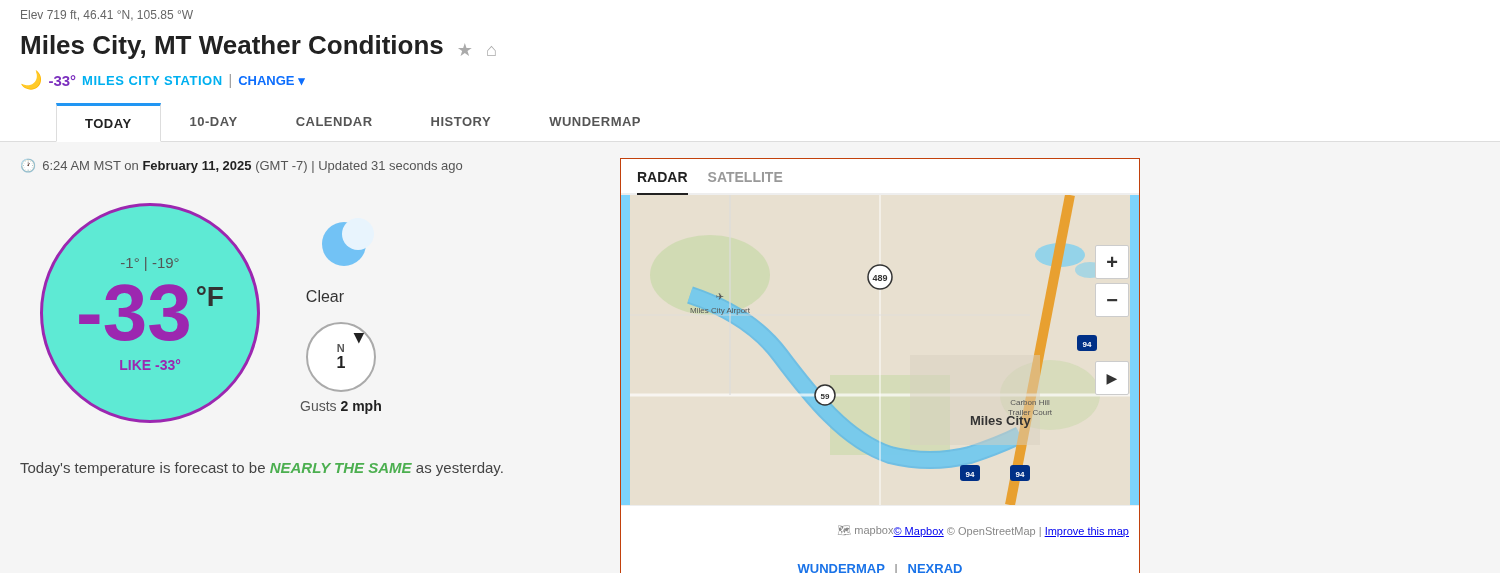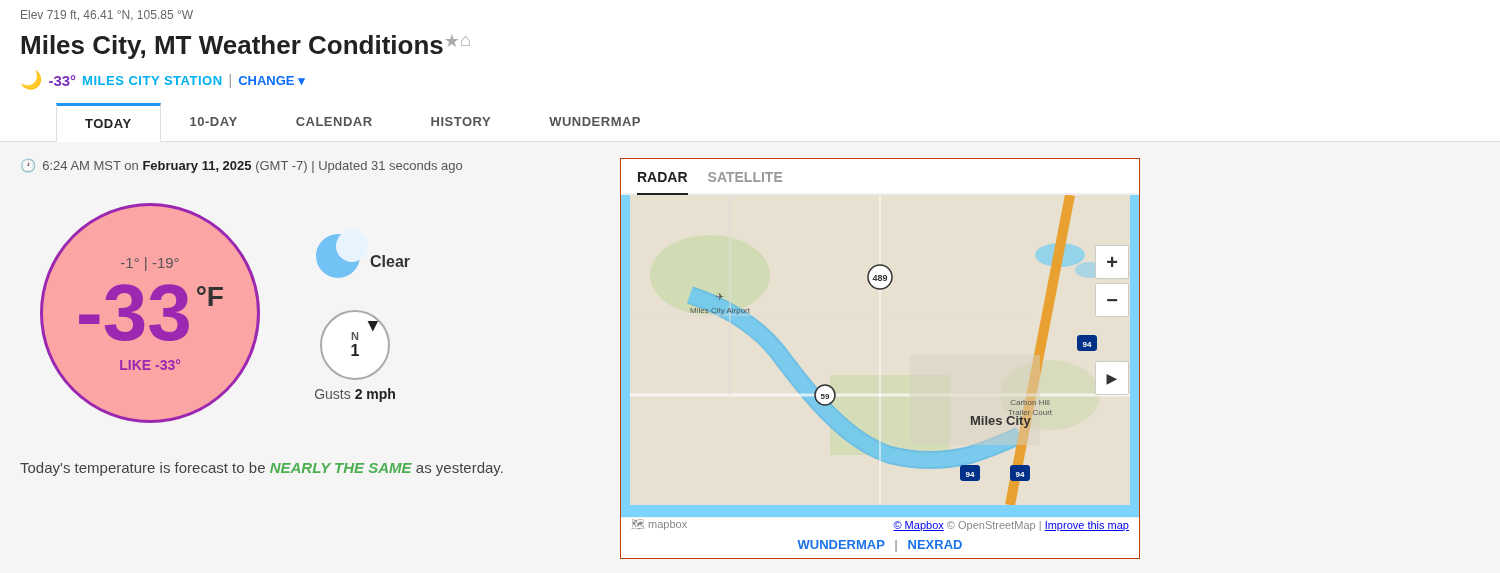--- a/index.html
+++ b/index.html
@@ -14,22 +14,22 @@
       padding: 8px 4px 0 20px;
       border-bottom: 1px solid #ddd;
     }
     .elev-line {
       font-size: 12px;
       color: #666;
       padding-bottom: 4px;
     }
     .city-title-row {
       display: flex;
-      align-items: flex-start;
-      gap: 0;
+      align-items: flex-end;
+      gap: 13px;
       padding: 4px 0;
     }
     .city-title {
       font-size: 26px;
       font-weight: bold;
       color: #222;
     }
     .star-icon, .home-icon {
       font-size: 18px;
       color: #aaa;
@@ -124,21 +124,21 @@
     }
     .temp-circle {
       width: 220px;
       height: 220px;
       border-radius: 50%;
       border: 3px solid #9c27b0;
       display: flex;
       flex-direction: column;
       align-items: center;
       justify-content: center;
-      background: #fca5a5;
+      background: #5eead4;
       flex-shrink: 0;
     }
     .temp-range {
       font-size: 15px;
       color: #555;
       margin-bottom: 2px;
     }
     .temp-range span {
       color: #555;
     }
@@ -167,22 +167,22 @@
       font-weight: bold;
     }
     .condition-panel {
       display: flex;
       flex-direction: column;
       align-items: center;
       gap: 16px;
     }
     .weather-icon-area {
       display: flex;
-      align-items: center;
-      font-weight: bold;
+      flex-direction: column;
+      align-items: flex-start;
     }
     .condition-text {
       font-size: 16px;
       color: #333;
       margin-top: 6px;
     }
     .wind-circle {
       width: 70px;
       height: 70px;
       border-radius: 50%;
@@ -287,29 +287,28 @@
       cursor: pointer;
       display: flex;
       align-items: center;
       justify-content: center;
       font-size: 14px;
       color: #333;
       border-radius: 2px;
       margin-top: 40px;
     }
     .map-footer {
-      padding: 0 10px;
+      padding: 18px 10px;
       font-size: 11px;
       color: #888;
       display: flex;
-      justify-content: space-between;
+      justify-content: flex-end;
       align-items: center;
       background: #fff;
       border-top: 1px solid #eee;
-      margin-top: 12px;
     }
     .map-bottom-links {
       text-align: center;
       padding: 6px;
       background: #fff;
       font-size: 13px;
       font-weight: bold;
     }
     .map-bottom-links a {
       color: #1a73e8;

